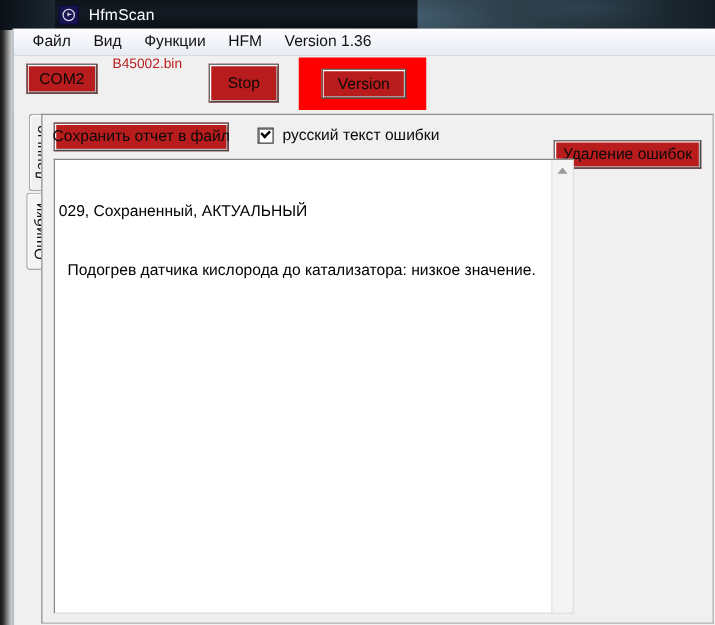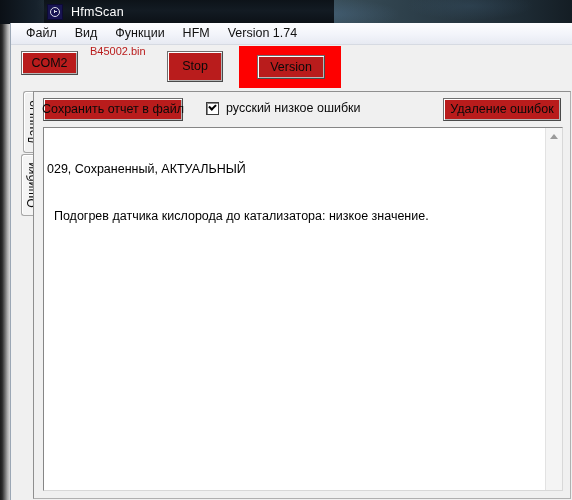--- a/index.html
+++ b/index.html
@@ -257,30 +257,30 @@
     transform: rotate(-45deg);
     box-sizing: border-box;
   }
   .chk-label {
     font-size: 12.5px;
     color: #0a0a0a;
     white-space: nowrap;
   }
   .btn-delete-errors {
     position: absolute;
-    right: 9px; top: 6px;
+    right: 9px; top: 20px;
     width: 118px; height: 23px;
   }
 
   
   .textarea-wrap {
     position: absolute;
     left: 9px;
     top: 35px;
-    width: 520px;
+    width: 416px;
     height: 364px;
     background: #ffffff;
     border: 1px solid #868686;
     border-right-color: #d8d8d8;
     border-bottom-color: #d8d8d8;
     box-sizing: border-box;
     overflow: hidden;
   }
   .textarea-body {
     position: absolute;
@@ -381,21 +381,21 @@
     <div class="title-text">HfmScan</div>
   </div>
 
   <div class="window">
 
     <div class="menubar">
       <div class="menu-item">Файл</div>
       <div class="menu-item">Вид</div>
       <div class="menu-item">Функции</div>
       <div class="menu-item">HFM</div>
-      <div class="menu-item">Version 1.74</div>
+      <div class="menu-item">Version 1.36</div>
     </div>
 
     <div class="toolbar1">
       <div class="btn btn-com2">COM2</div>
       <div class="file-label">B45002.bin</div>
       <div class="btn btn-stop">Stop</div>
 
       <div class="connect-highlight">
         <div class="btn btn-connect">Version</div>
       </div>
@@ -412,21 +412,21 @@
 
     <div class="content-panel">
 
       <div class="toolbar2">
         <div class="btn btn-save-report">Сохранить отчет в файл</div>
 
         <div class="checkbox-row">
           <span class="chk">
               <span class="tick"></span>
             </span>
-          <span class="chk-label">русский низкое ошибки</span>
+          <span class="chk-label">русский текст ошибки</span>
         </div>
 
         <div class="btn btn-delete-errors">Удаление ошибок</div>
       </div>
 
       <div class="textarea-wrap">
         <div class="textarea-body">
           <div class="report-line">029, Сохраненный, АКТУАЛЬНЫЙ</div>
           <div class="report-line">  Подогрев датчика кислорода до катализатора: низкое значение.</div>
         </div>

